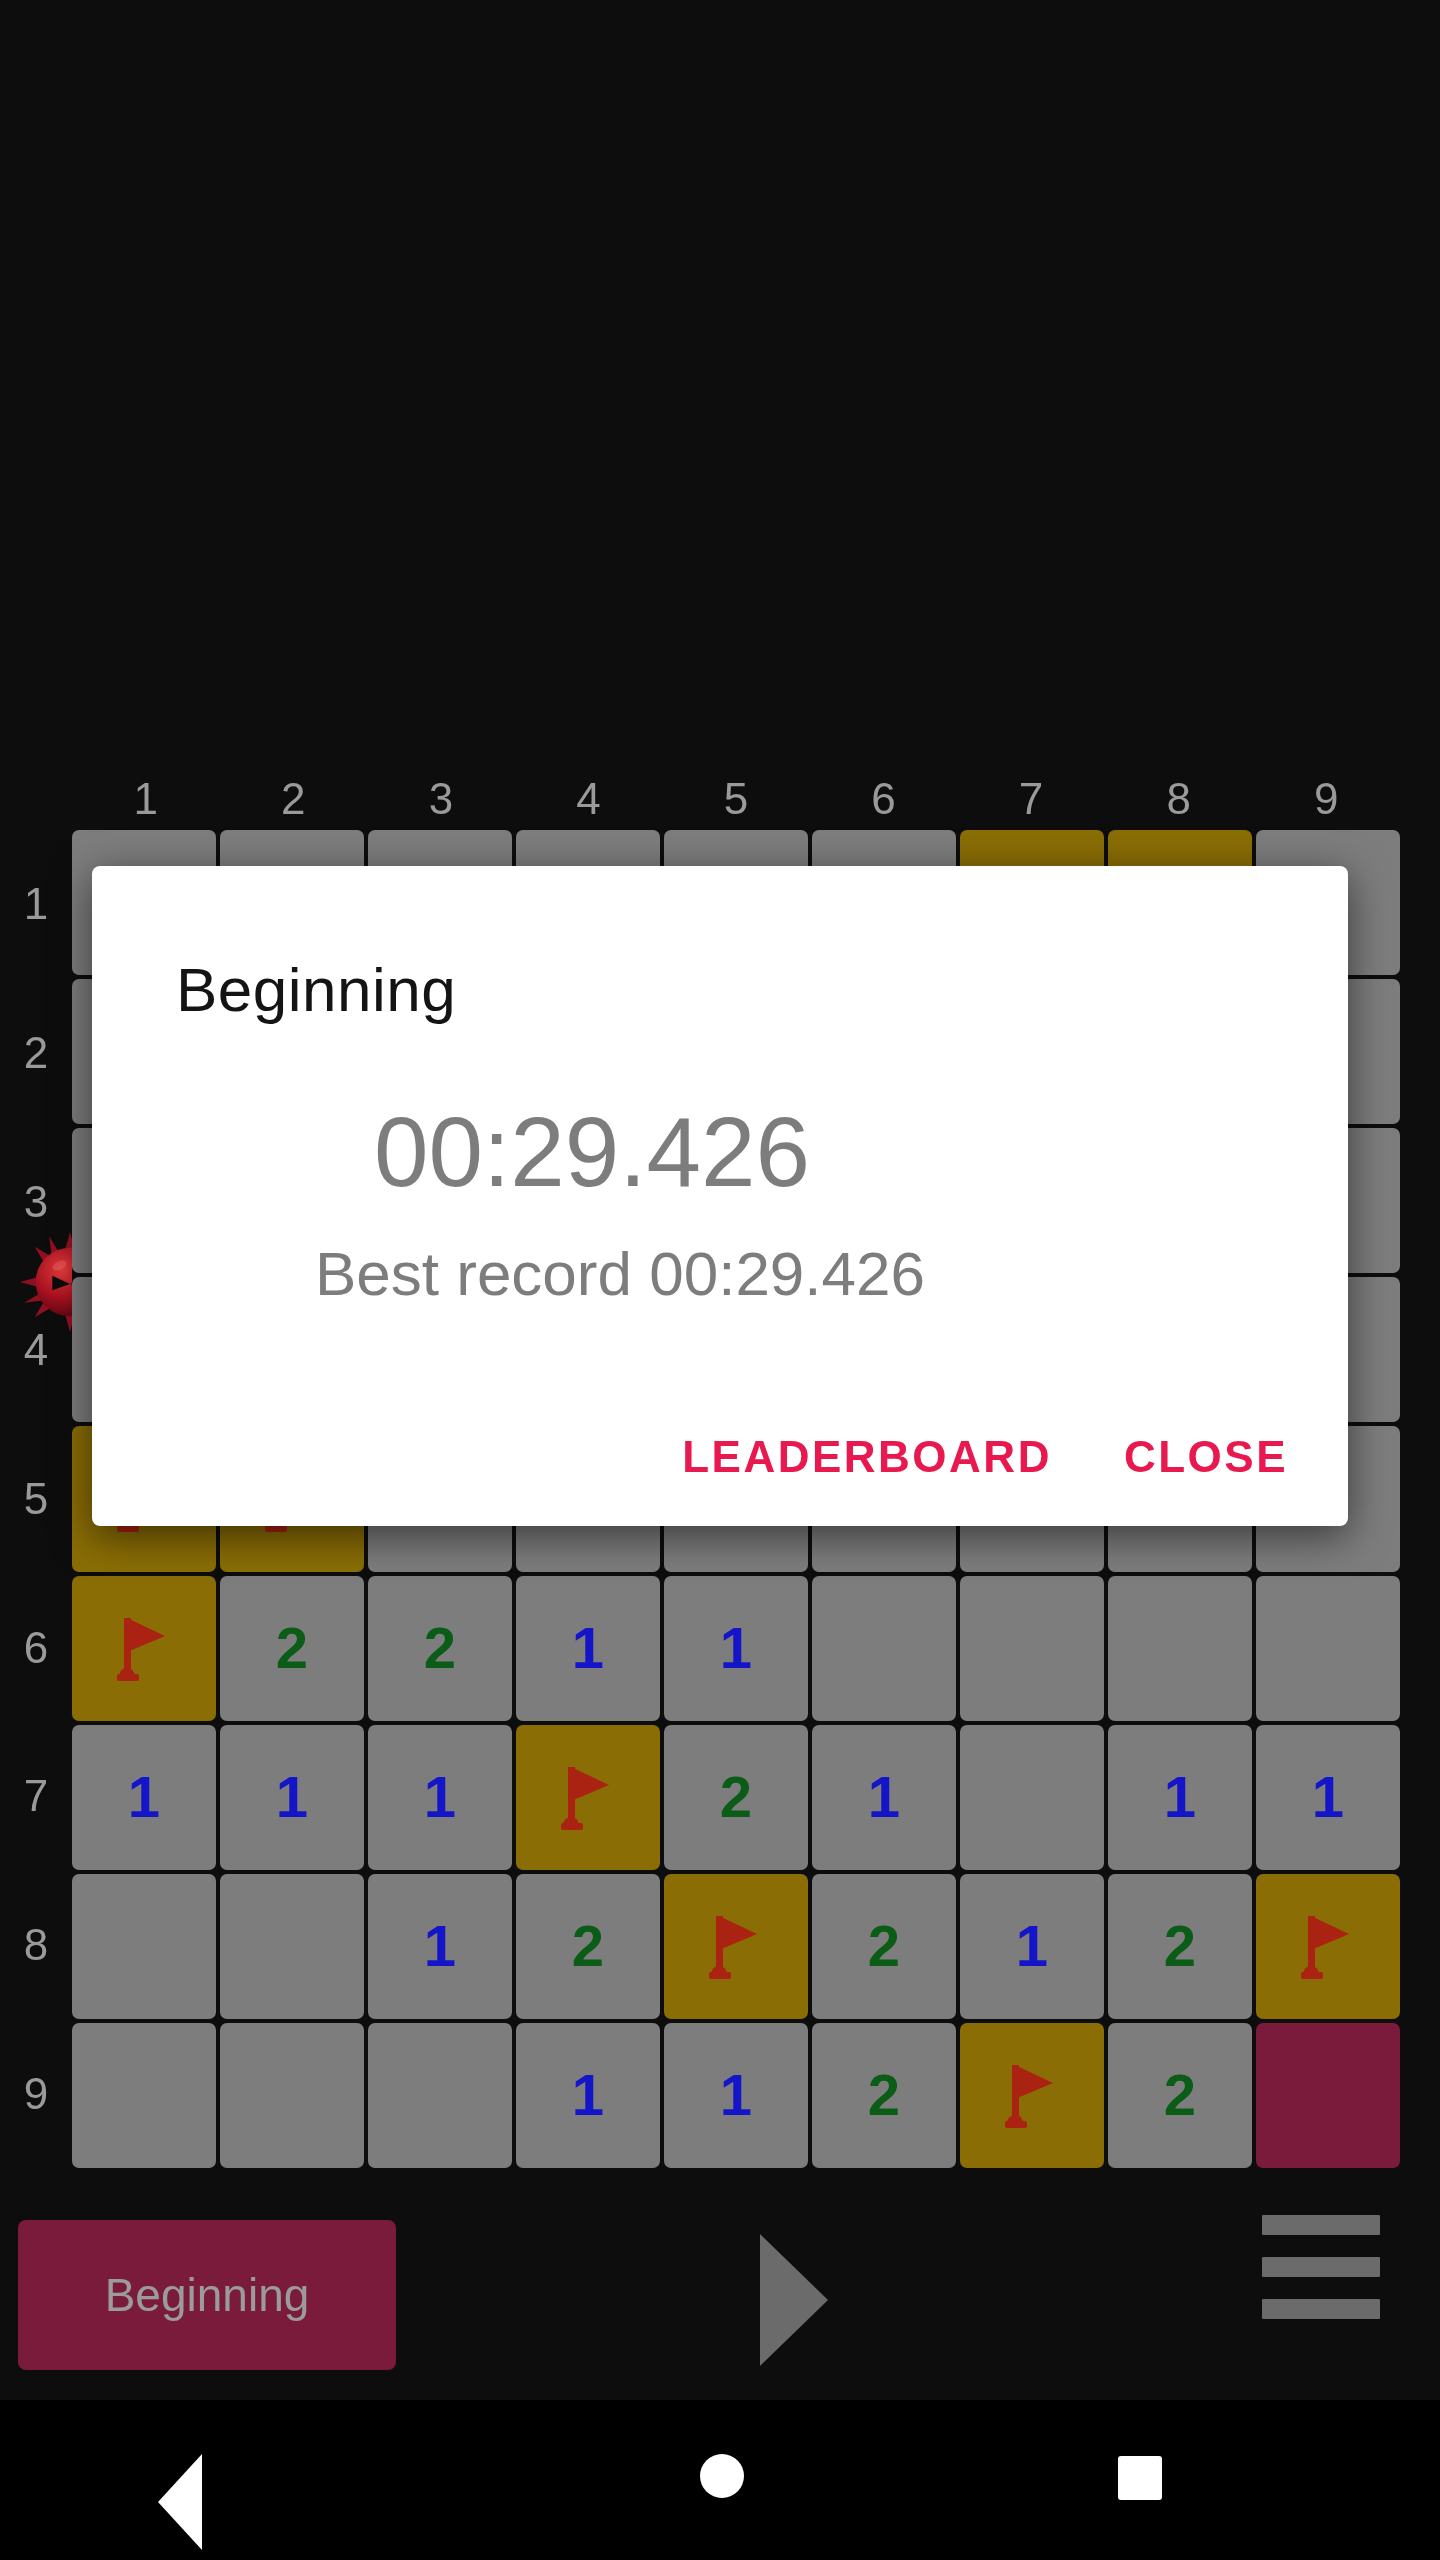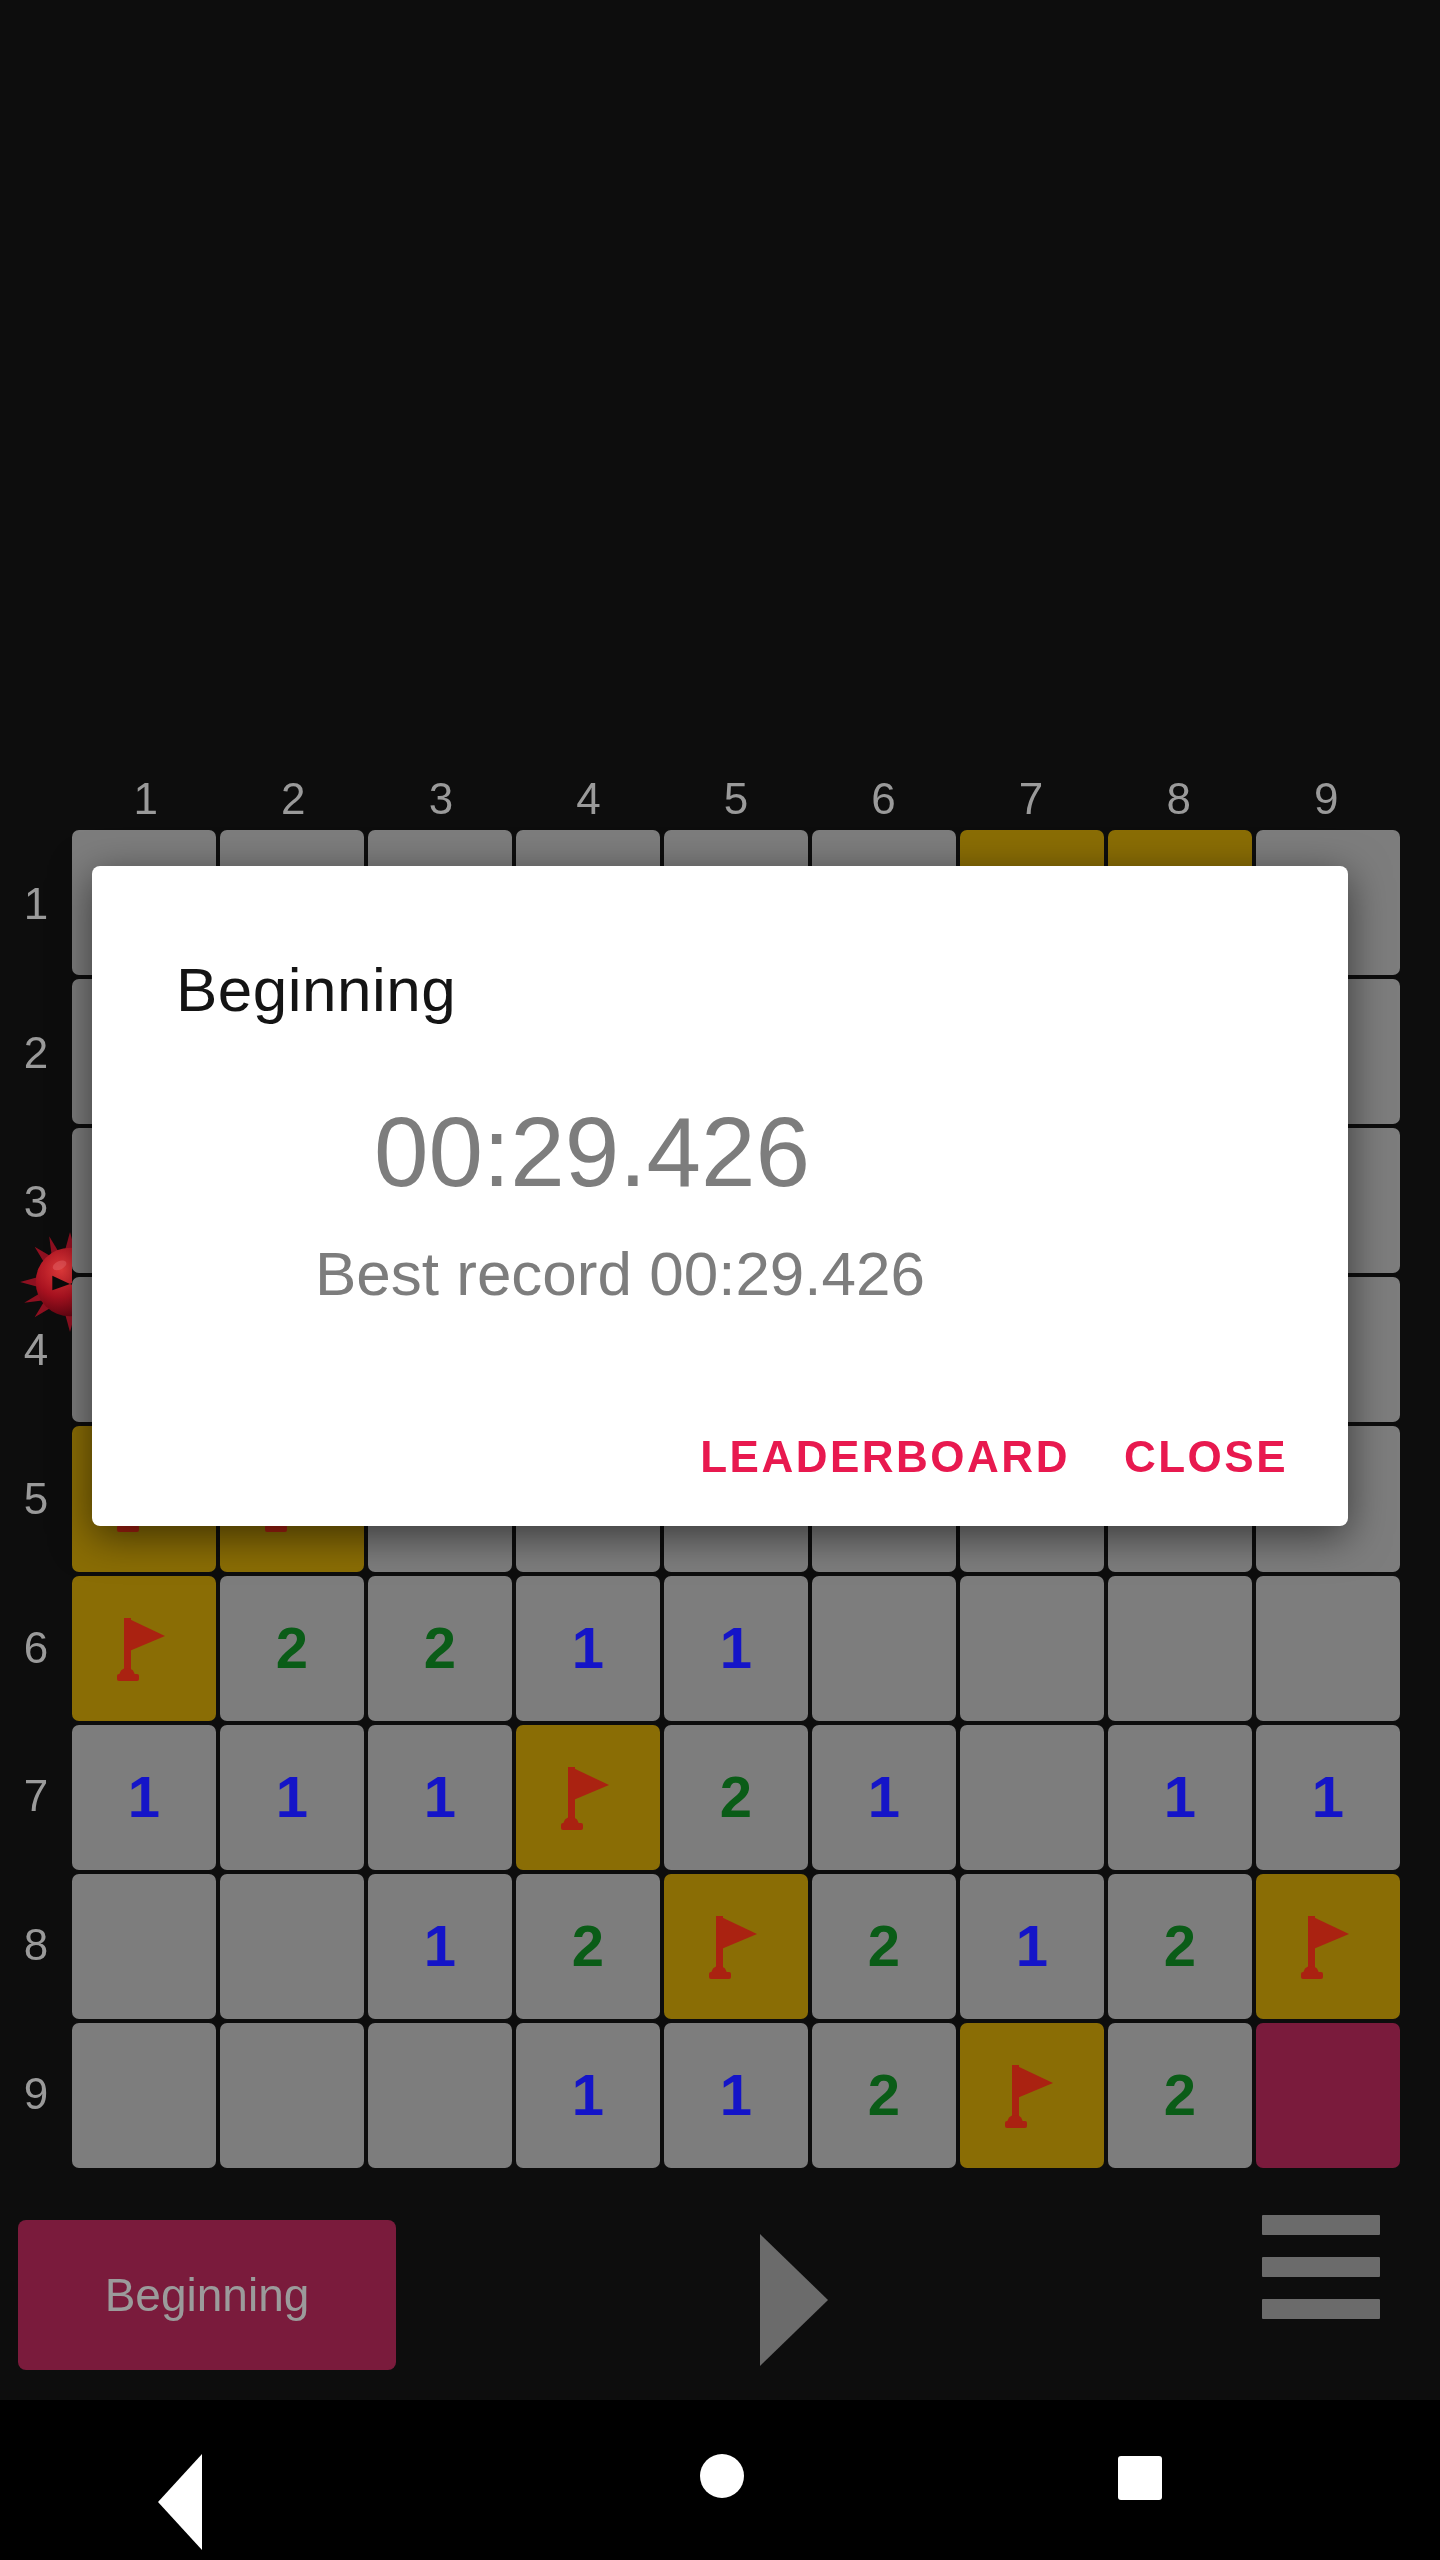--- a/index.html
+++ b/index.html
@@ -80,21 +80,21 @@
   }
   #dialog-time{
     position:absolute;left:0;top:230px;width:1000px;text-align:center;
     font-size:98px;color:#7d7d7d;font-weight:normal;letter-spacing:0px;
   }
   #dialog-best{
     position:absolute;left:0;top:372px;width:1056px;text-align:center;
     font-size:62px;color:#7d7d7d;font-weight:normal;
   }
   #dialog-actions{
-    position:absolute;right:56px;bottom:38px;display:flex;align-items:center;gap:46px;
+    position:absolute;right:56px;bottom:38px;display:flex;align-items:center;gap:64px;
   }
   .dlg-btn{
     background:transparent;border:0;padding:6px 4px;cursor:pointer;
     color:#e8194f;font-size:44px;font-weight:bold;letter-spacing:2.5px;
     font-family:"Liberation Sans","DejaVu Sans",sans-serif;
   }
 
   
   #bottombar{position:absolute;left:0;top:2180px;width:1440px;height:220px;}
   #level-button{

